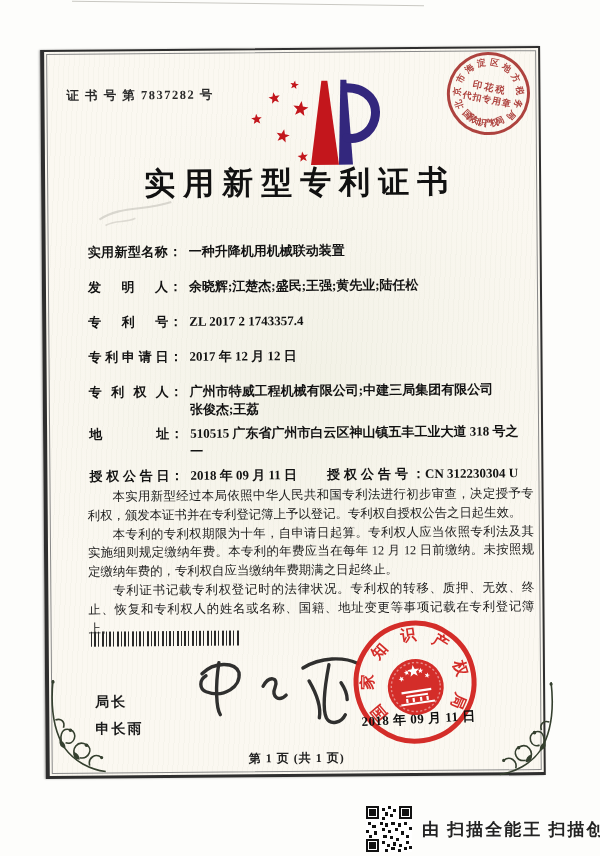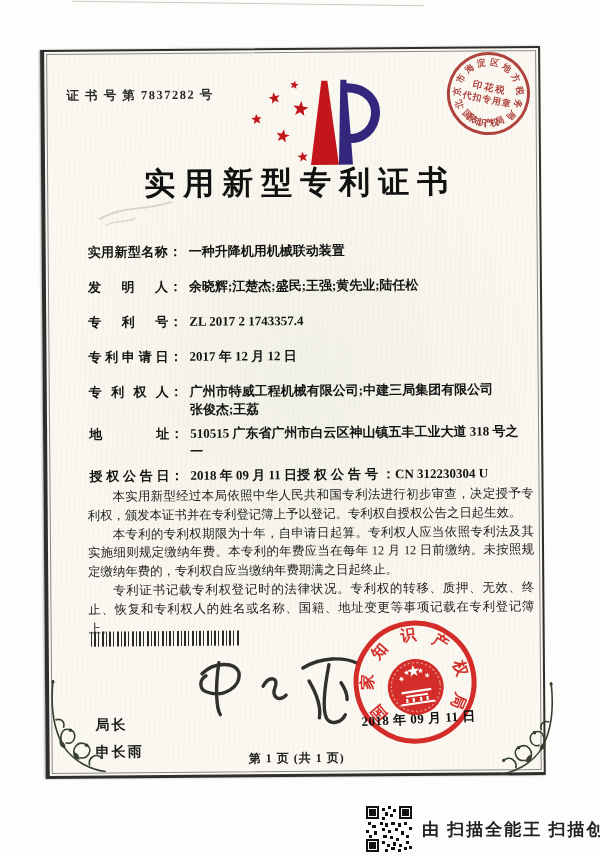--- a/index.html
+++ b/index.html
@@ -23,29 +23,29 @@
   .title{position:absolute;left:0;top:112px;width:100%;text-align:center;padding-left:16px;
     box-sizing:border-box;font-size:31px;font-weight:bold;color:#111;letter-spacing:8px;}
   .fields{position:absolute;left:42px;top:192px;width:444px;color:#121212;}
   .frow{display:flex;align-items:flex-start;margin-bottom:17px;font-size:13px;
     font-weight:bold;line-height:18px;}
   .frow.multi{margin-bottom:6px;}
   .flabel{width:80px;flex:none;display:inline-flex;justify-content:space-between;}
   .fcolon{flex:none;margin:0 7px 0 1px;}
   .fvals{flex:1;}
   .vline{display:flex;align-items:flex-start;}
-  .l2{letter-spacing:4px;}
+  .l2{margin-left:30px;letter-spacing:4px;}
   .paras{position:absolute;left:40px;top:436px;width:446px;font-size:12.4px;
     line-height:18.8px;color:#1c1c1c;text-align:justify;font-weight:500;}
   .paras p{margin:0;text-indent:2em;}
   .barcode{position:absolute;left:42px;top:580px;width:150px;height:15px;
     background:repeating-linear-gradient(90deg,#2a2a2a 0 1.5px,rgba(0,0,0,0) 1.5px 3px,
       #2a2a2a 3px 5.5px,rgba(0,0,0,0) 5.5px 7px,#2a2a2a 7px 8px,rgba(0,0,0,0) 8px 11px,
       #2a2a2a 11px 13.5px,rgba(0,0,0,0) 13.5px 15px);}
-  .signer{position:absolute;left:46px;top:642px;font-size:14px;font-weight:bold;color:#1a1a1a;margin-top:23px;}
+  .signer{position:absolute;left:46px;top:642px;font-size:14px;font-weight:bold;color:#1a1a1a;}
   .signer div{margin-bottom:9px;letter-spacing:2px;}
   .signature{position:absolute;left:140px;top:596px;width:190px;height:92px;}
   .seal{position:absolute;left:291px;top:558px;width:150px;height:150px;opacity:.95;}
   .sealdate{position:absolute;left:312px;top:661px;font-size:13px;font-weight:bold;
     color:#0f0f0f;letter-spacing:.5px;transform:rotate(-2.5deg);white-space:nowrap;}
   .footer{position:absolute;left:0;top:700px;width:100%;text-align:center;
     font-size:12px;font-weight:bold;color:#222;letter-spacing:1px;}
   .orn{position:absolute;}
   .orn-bl{left:-4px;top:628px;width:62px;height:94px;}
   .orn-br{left:448px;top:634px;width:62px;height:94px;transform:scaleX(-1);}

